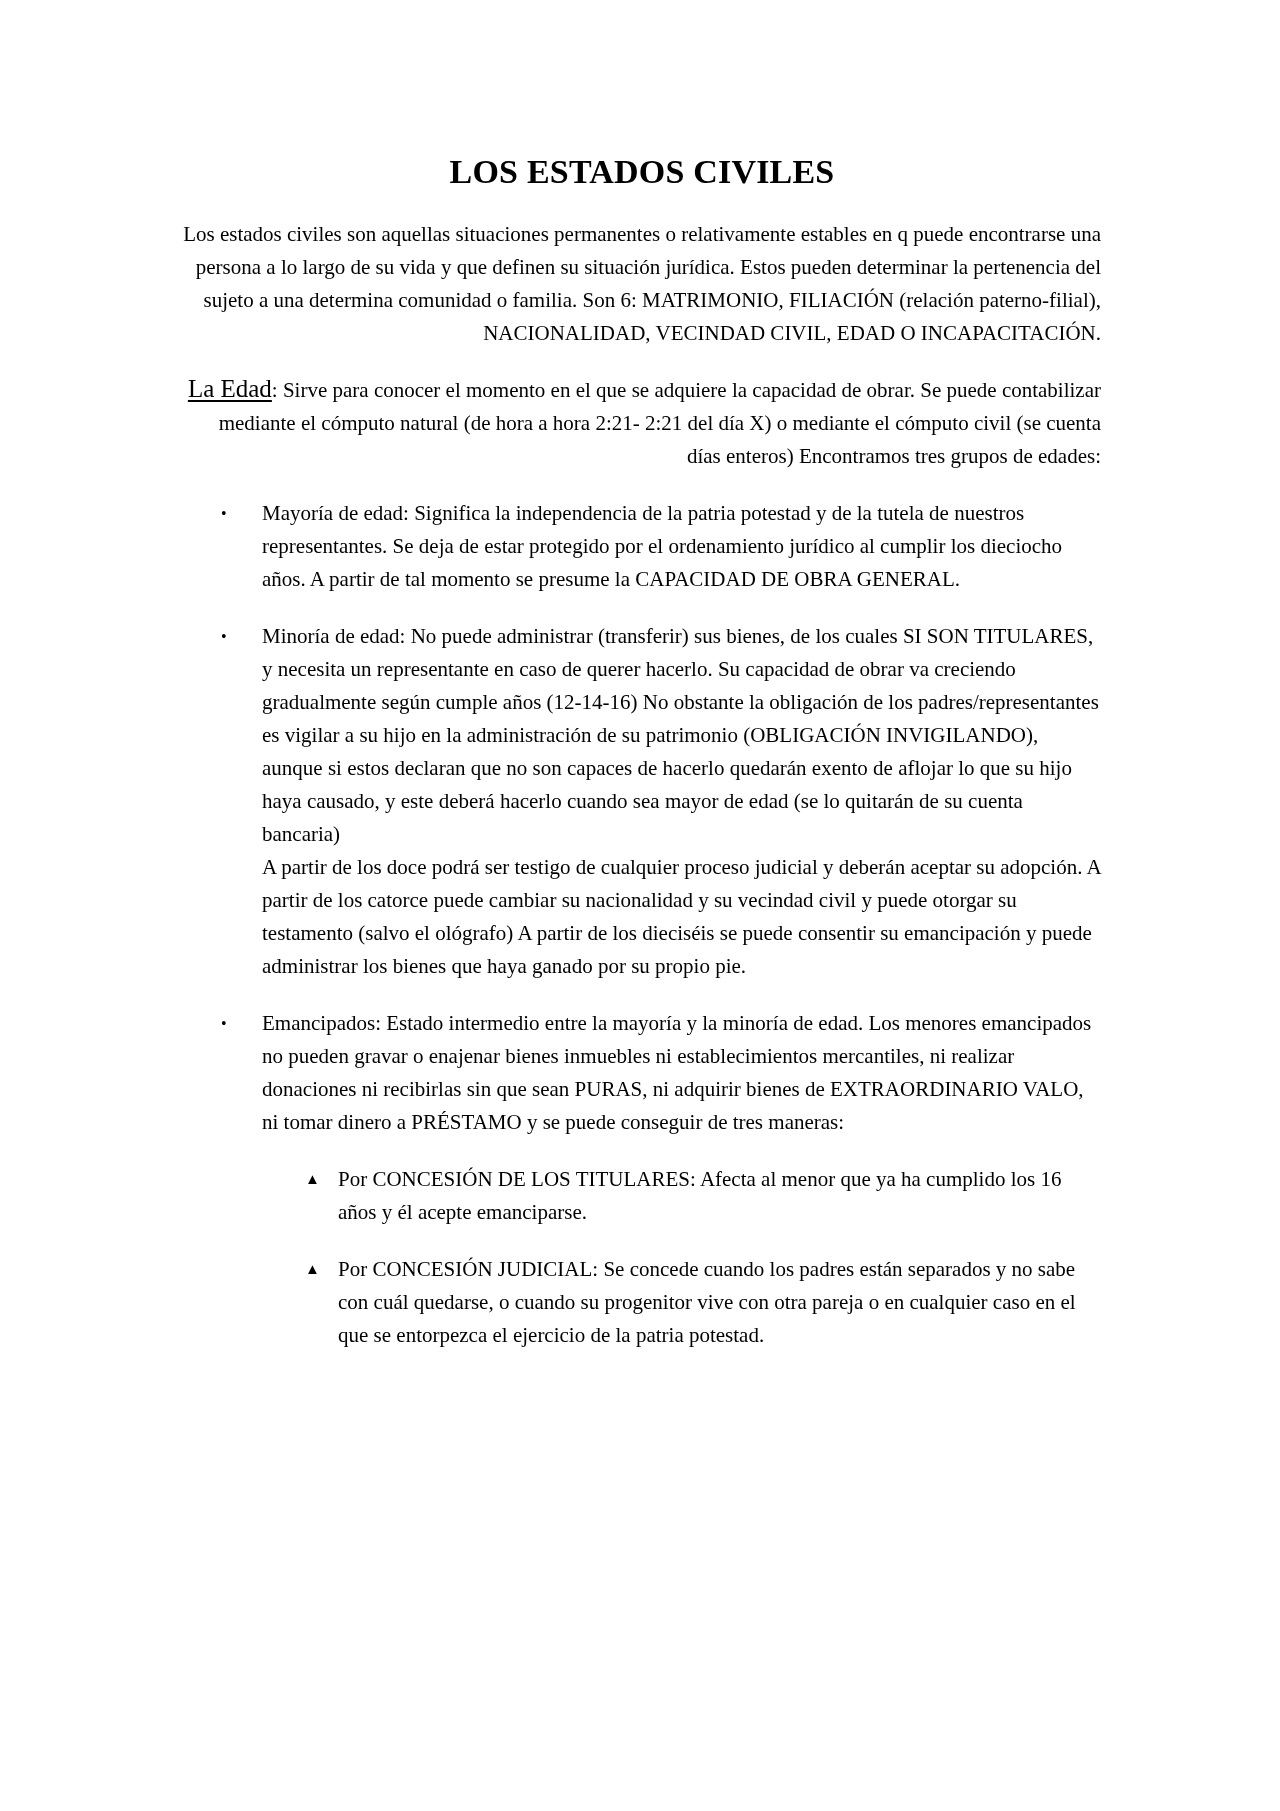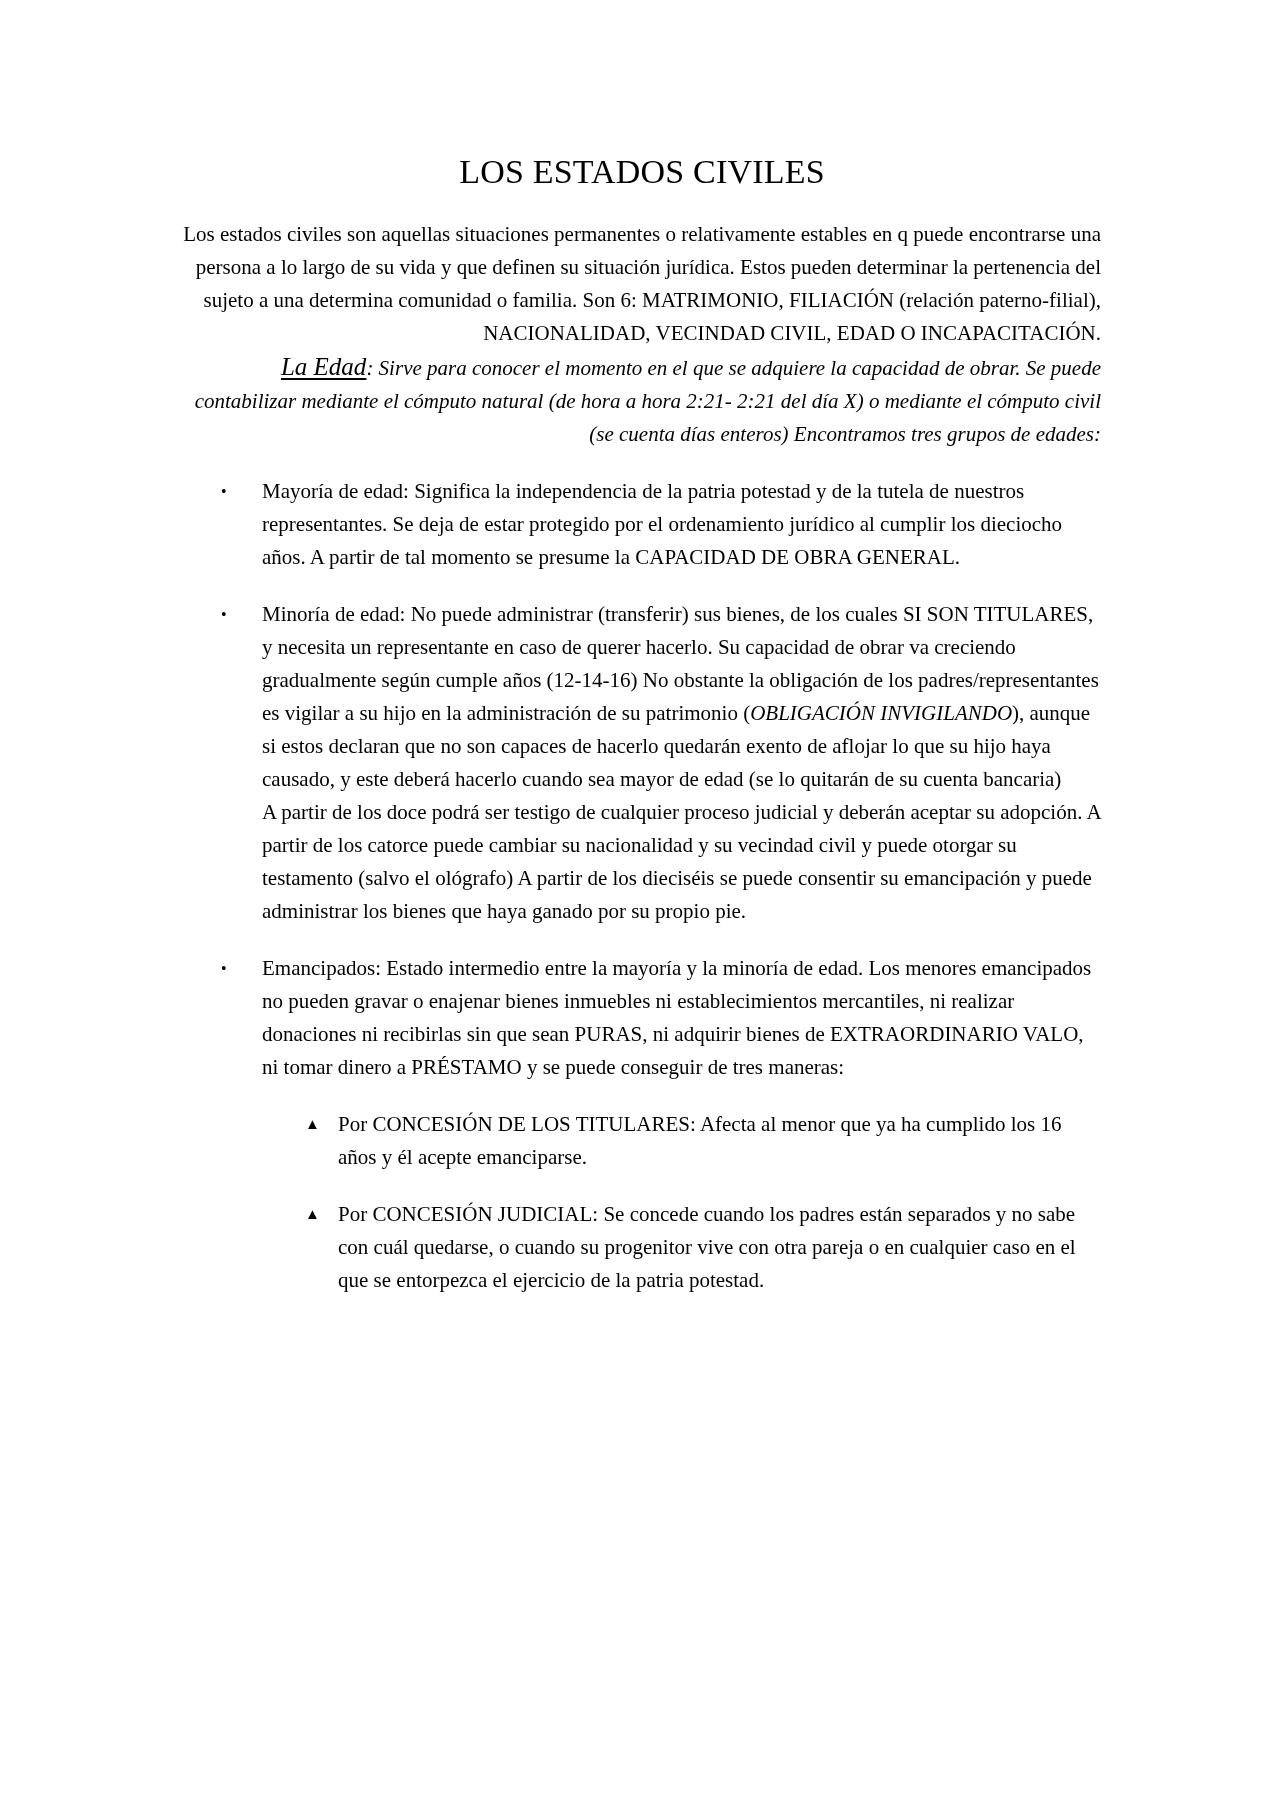--- a/index.html
+++ b/index.html
@@ -27,21 +27,21 @@
       position: absolute;
       left: 183px;
       top: 146px;
       width: 918px;
     }
     .doc-title {
       font-size: 34px;
       line-height: 52px;
       text-align: center;
       margin: 0;
-      font-weight: normal;
+      font-weight: bold;
       letter-spacing: 0.2px;
       width: 918px;
       margin-left: 0;
       position: relative;
       left: 0;
     }
     .subheading {
       font-size: 34px;
       line-height: 44px;
       margin: 22px 0 0 0;
@@ -50,21 +50,21 @@
     p {
       margin: 0;
       font-size: 21px;
       line-height: 33px;
       text-align: right;
     }
     .intro {
       margin-top: 20px;
     }
     .section {
-      font-style: italic;
+      margin-top: 22px;
     }
     .section-label {
       font-size: 25px;
       text-decoration: underline;
       text-underline-offset: 3px;
     }
     ul.bullets {
       list-style: none;
       margin: 24px 0 0 0;
       padding: 0;
@@ -97,21 +97,20 @@
       line-height: 33px;
     }
     ul.sub-bullets > li .triangle {
       position: absolute;
       left: 122px;
       top: 0;
       font-size: 15px;
       line-height: 33px;
     }
     .italic {
-      font-style: italic;
     }
   </style>
 </head>
 <body>
 
 <div class="page">
   <div class="content">
 
     <h1 class="doc-title">LOS ESTADOS CIVILES</h1>
 

